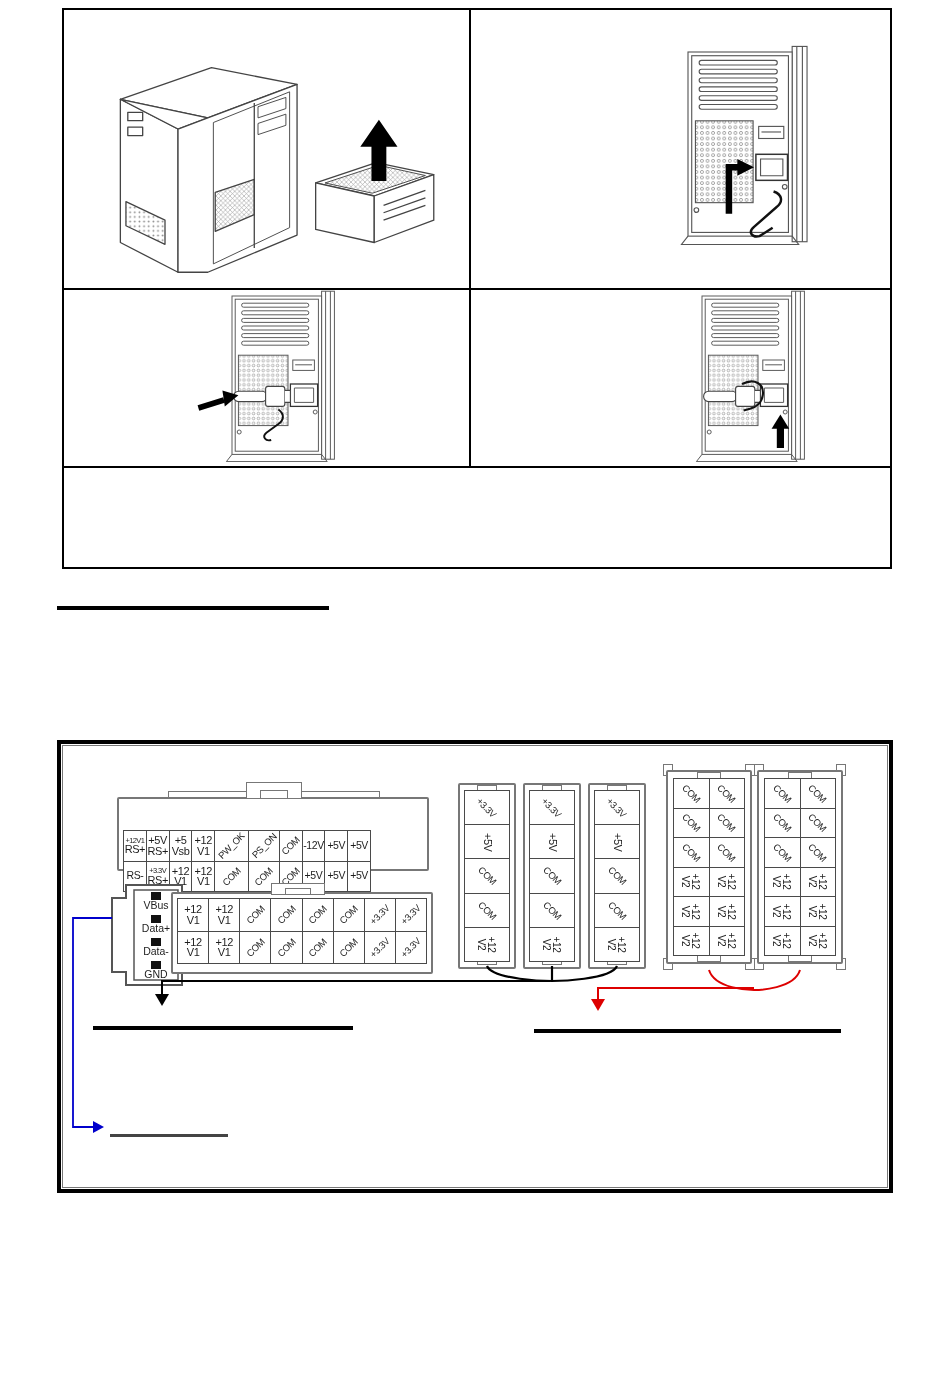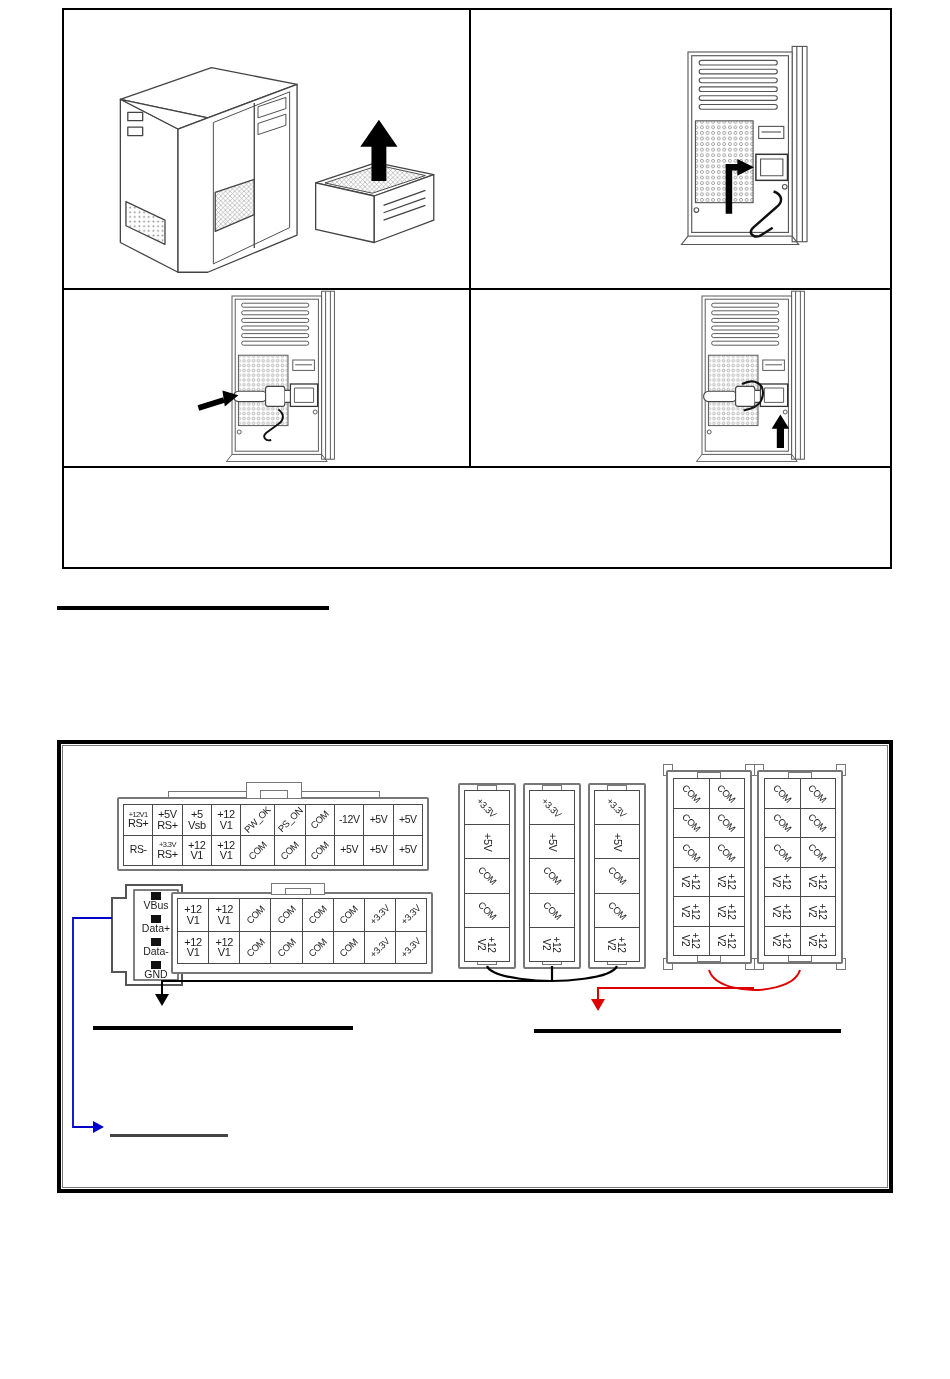--- a/index.html
+++ b/index.html
@@ -198,21 +198,21 @@
   <div class="heading-underline"></div>
 
   <div class="pinout-box">
     <div class="inner"></div>
   </div>
 
   <div class="tab" style="left:168px;top:791px;width:212px;height:8px"></div>
   <div class="housing" style="left:117px;top:797px;width:312px;height:74px"></div>
   <div class="tab" style="left:246px;top:782px;width:56px;height:17px"></div>
   <div class="tab" style="left:260px;top:790px;width:28px;height:9px"></div>
-  <div id="atx-grid" class="pin-grid" style="left:123px;top:804px;width:300px;height:62px;grid-template-columns:repeat(10,1fr);grid-template-rows:1fr 1fr">
+  <div id="atx-grid" class="pin-grid" style="left:123px;top:830px;width:248px;height:62px;grid-template-columns:repeat(10,1fr);grid-template-rows:1fr 1fr">
       <div class="pin-cell">
         <div class="pin-label t-stack">
           <span class="small-line">+12V1</span>
           <span>RS+</span>
         </div>
       </div>
       <div class="pin-cell">
         <div class="pin-label t-stack">
           <span>+5V</span>
           <span>RS+</span>

